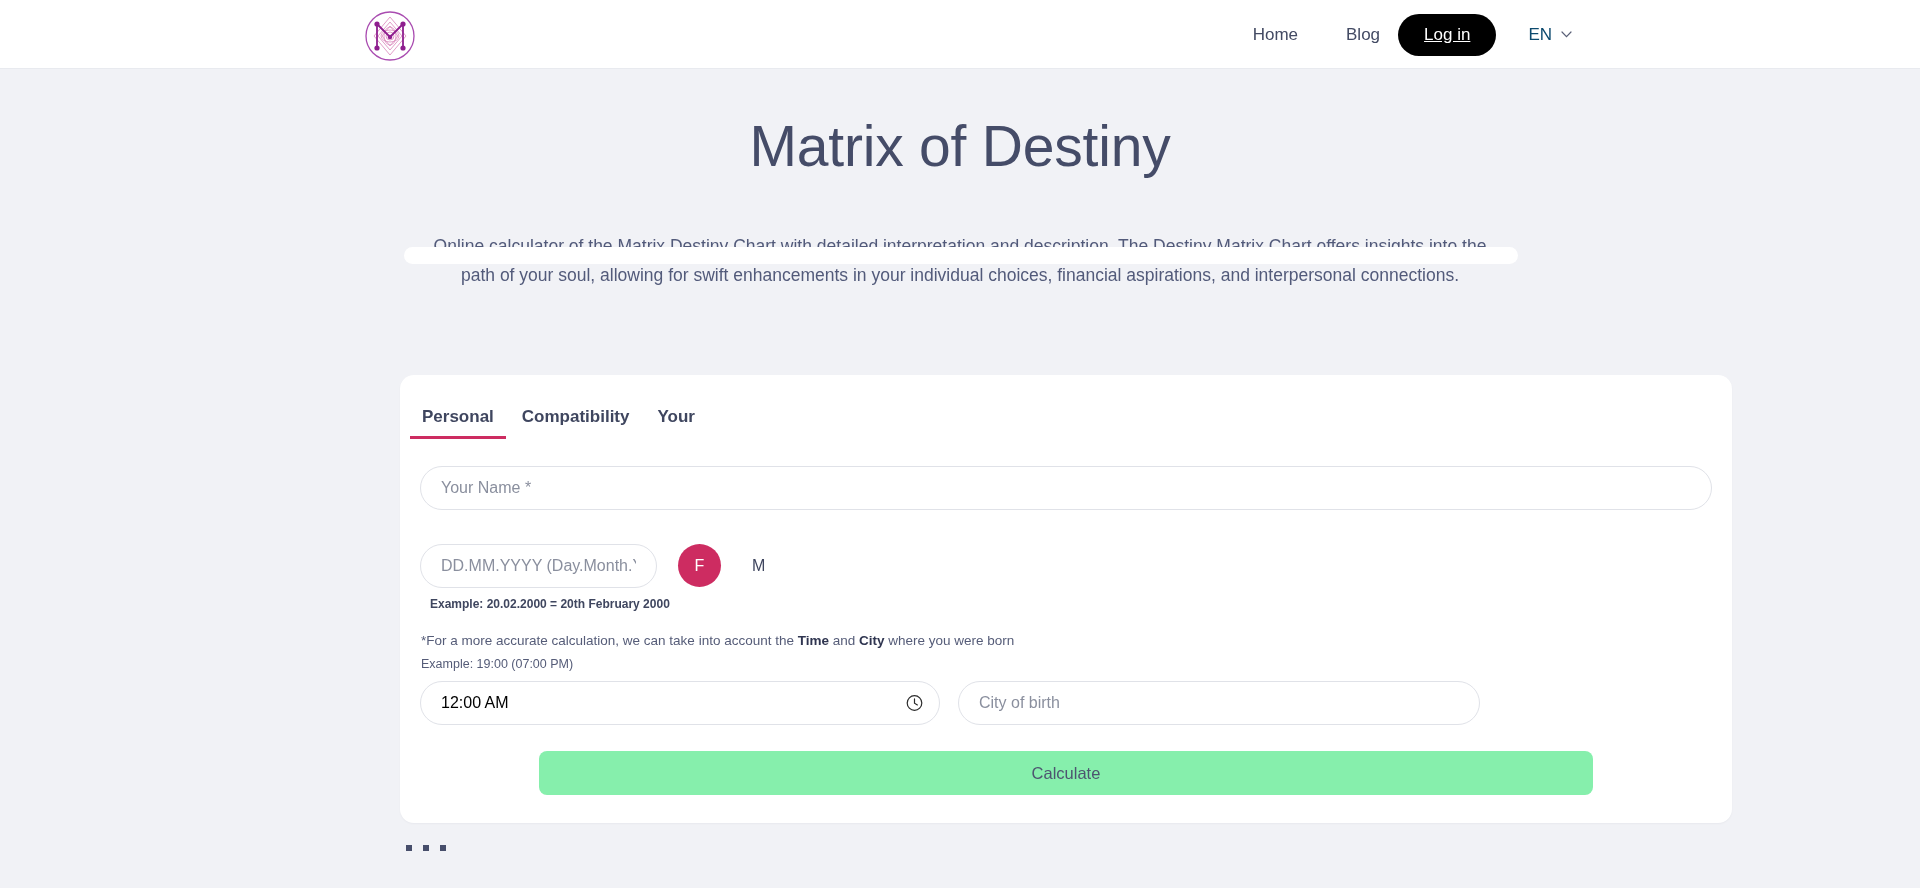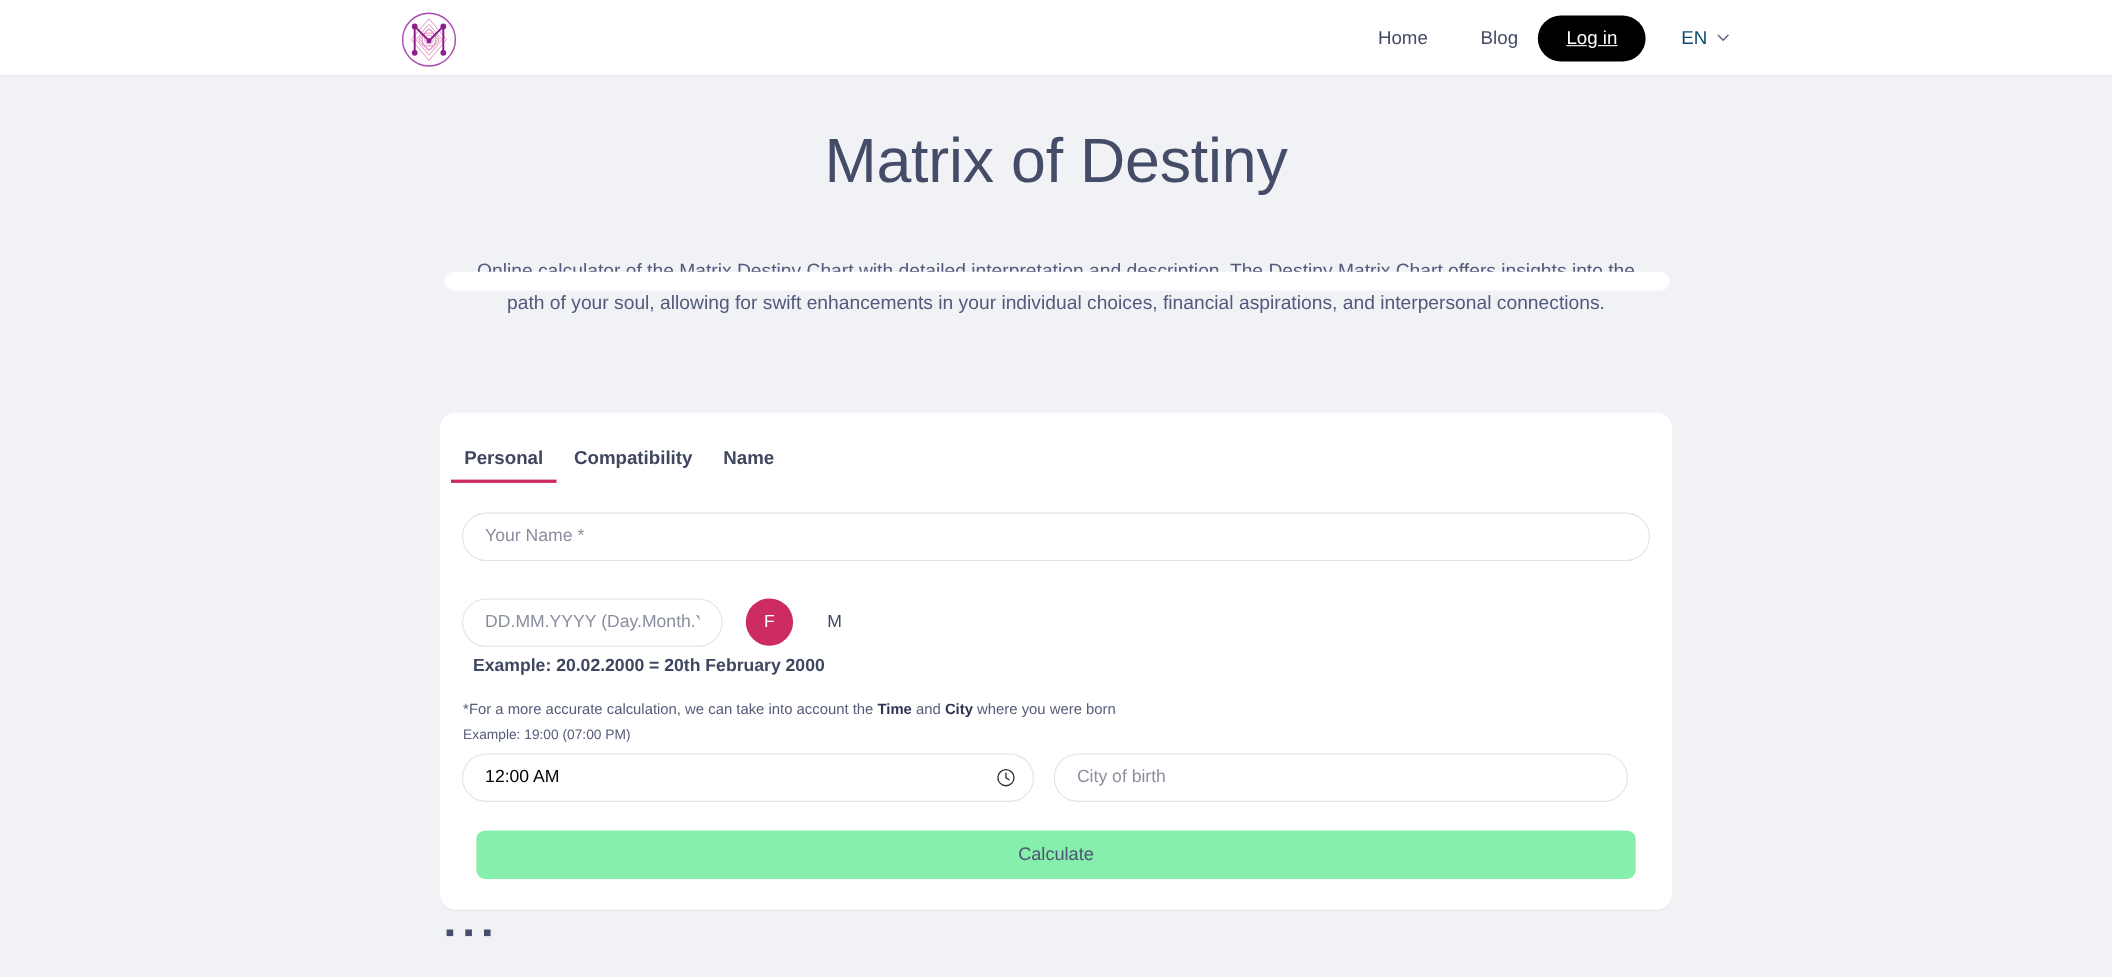--- a/index.html
+++ b/index.html
@@ -114,21 +114,21 @@
     line-height: 1.68;
     color: #525a7a;
     text-align: center;
   }
 
   
   .card {
     position: absolute;
     left: 400px;
     top: 375px;
-    width: 1120px;
+    width: 1332px;
     background: #ffffff;
     border-radius: 14px;
     padding: 0 0 28px 0;
     box-shadow: 0 1px 2px rgba(30,35,60,0.04);
   }
   .tabs {
     display: flex;
     align-items: flex-end;
     gap: 0;
     padding: 28px 0 0 10px;
@@ -171,21 +171,21 @@
   .row-name { margin-top: 27px; }
 
   .row-dob {
     display: flex;
     align-items: flex-start;
     margin-top: 34px;
   }
   .dob-col { width: 237px; }
   .dob-input { width: 237px; }
   .dob-hint {
-    font-size: 16px;
+    font-size: 12px;
     font-weight: bold;
     color: #3f465f;
     margin-top: 9px;
     padding-left: 10px;
     white-space: nowrap;
   }
   .gender-wrap {
     display: flex;
     align-items: center;
     margin-left: 21px;
@@ -331,21 +331,21 @@
   <h1 class="page-title">Matrix of Destiny</h1>
   <div class="white-strip"></div>
   <p class="lead">Online calculator of the Matrix Destiny Chart with detailed interpretation and description. The Destiny Matrix Chart offers insights into the path of your soul, allowing for swift enhancements in your individual choices, financial aspirations, and interpersonal connections.</p>
 </div>
 
 <div class="card">
 
   <div class="tabs">
     <button class="tab active">Personal</button>
     <button class="tab">Compatibility</button>
-    <button class="tab">Name</button>
+    <button class="tab">Your</button>
   </div>
 
   <div class="form">
 
     <div class="row-name">
       <input class="field" type="text" placeholder="Your Name *" style="">
     </div>
 
     <div class="row-dob">
       <div class="dob-col">

